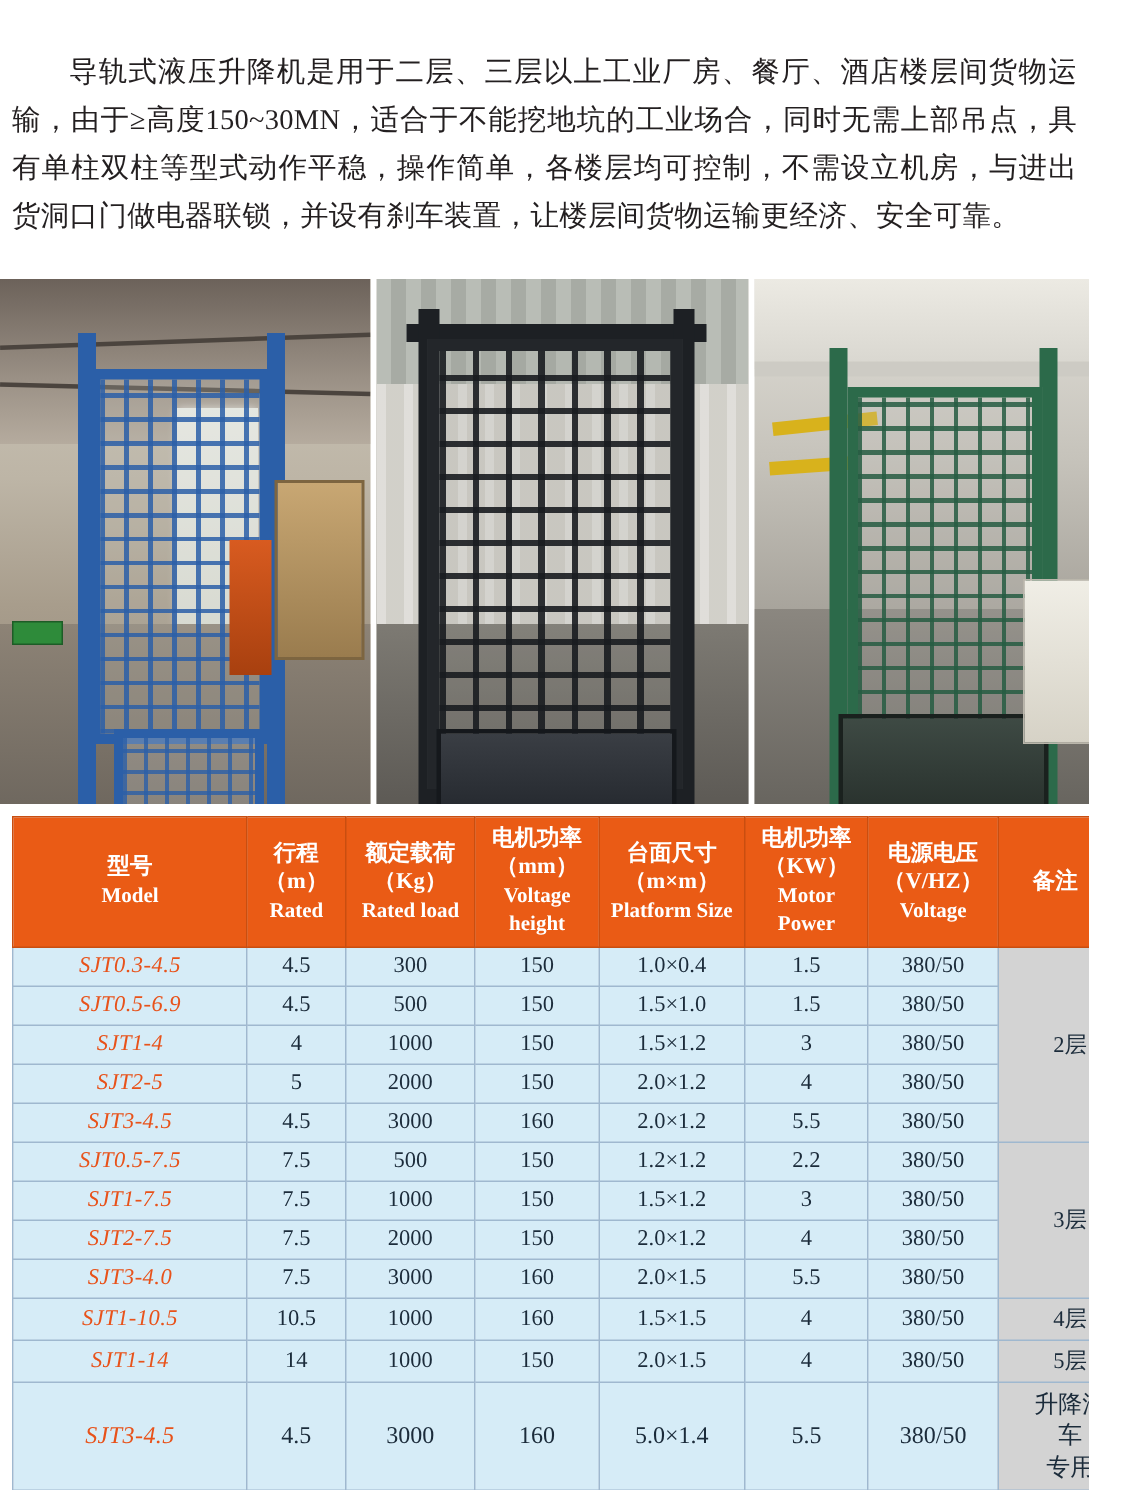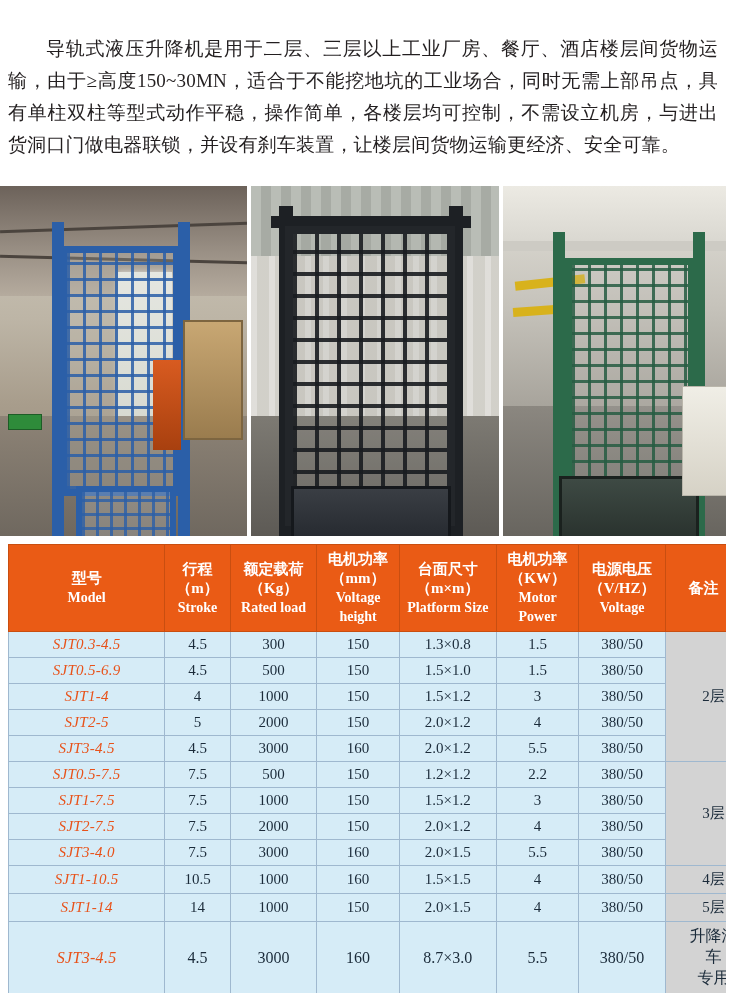--- a/index.html
+++ b/index.html
@@ -264,21 +264,21 @@
     </colgroup>
     <thead>
       <tr>
         <th>
           <span class="cn">型号</span>
           <span class="en">Model</span>
         </th>
         <th>
           <span class="cn">行程</span>
           <span class="cn">（m）</span>
-          <span class="en">Stroke</span>
+          <span class="en">Rated</span>
         </th>
         <th>
           <span class="cn">额定载荷</span>
           <span class="cn">（Kg）</span>
           <span class="en">Rated load</span>
         </th>
         <th>
           <span class="cn">电机功率</span>
           <span class="cn">（mm）</span>
           <span class="en">Voltage height</span>
@@ -302,21 +302,21 @@
           <span class="cn">备注</span>
         </th>
       </tr>
     </thead>
     <tbody>
       <tr>
         <td class="model">SJT0.3-4.5</td>
         <td>4.5</td>
         <td>300</td>
         <td>150</td>
-        <td>1.3×0.8</td>
+        <td>1.0×0.4</td>
         <td>1.5</td>
         <td>380/50</td>
         <td class="remark" rowspan="5">2层</td>
       </tr>
       <tr>
         <td class="model">SJT0.5-6.9</td>
         <td>4.5</td>
         <td>500</td>
         <td>150</td>
         <td>1.5×1.0</td>
@@ -407,21 +407,21 @@
         <td>2.0×1.5</td>
         <td>4</td>
         <td>380/50</td>
         <td class="remark">5层</td>
       </tr>
       <tr class="tall">
         <td class="model">SJT3-4.5</td>
         <td>4.5</td>
         <td>3000</td>
         <td>160</td>
-        <td>8.7×3.0</td>
+        <td>5.0×1.4</td>
         <td>5.5</td>
         <td>380/50</td>
         <td class="remark">升降汽车<br>专用</td>
       </tr>
     </tbody>
   </table>
 
 </div>
 
 </body></html>

